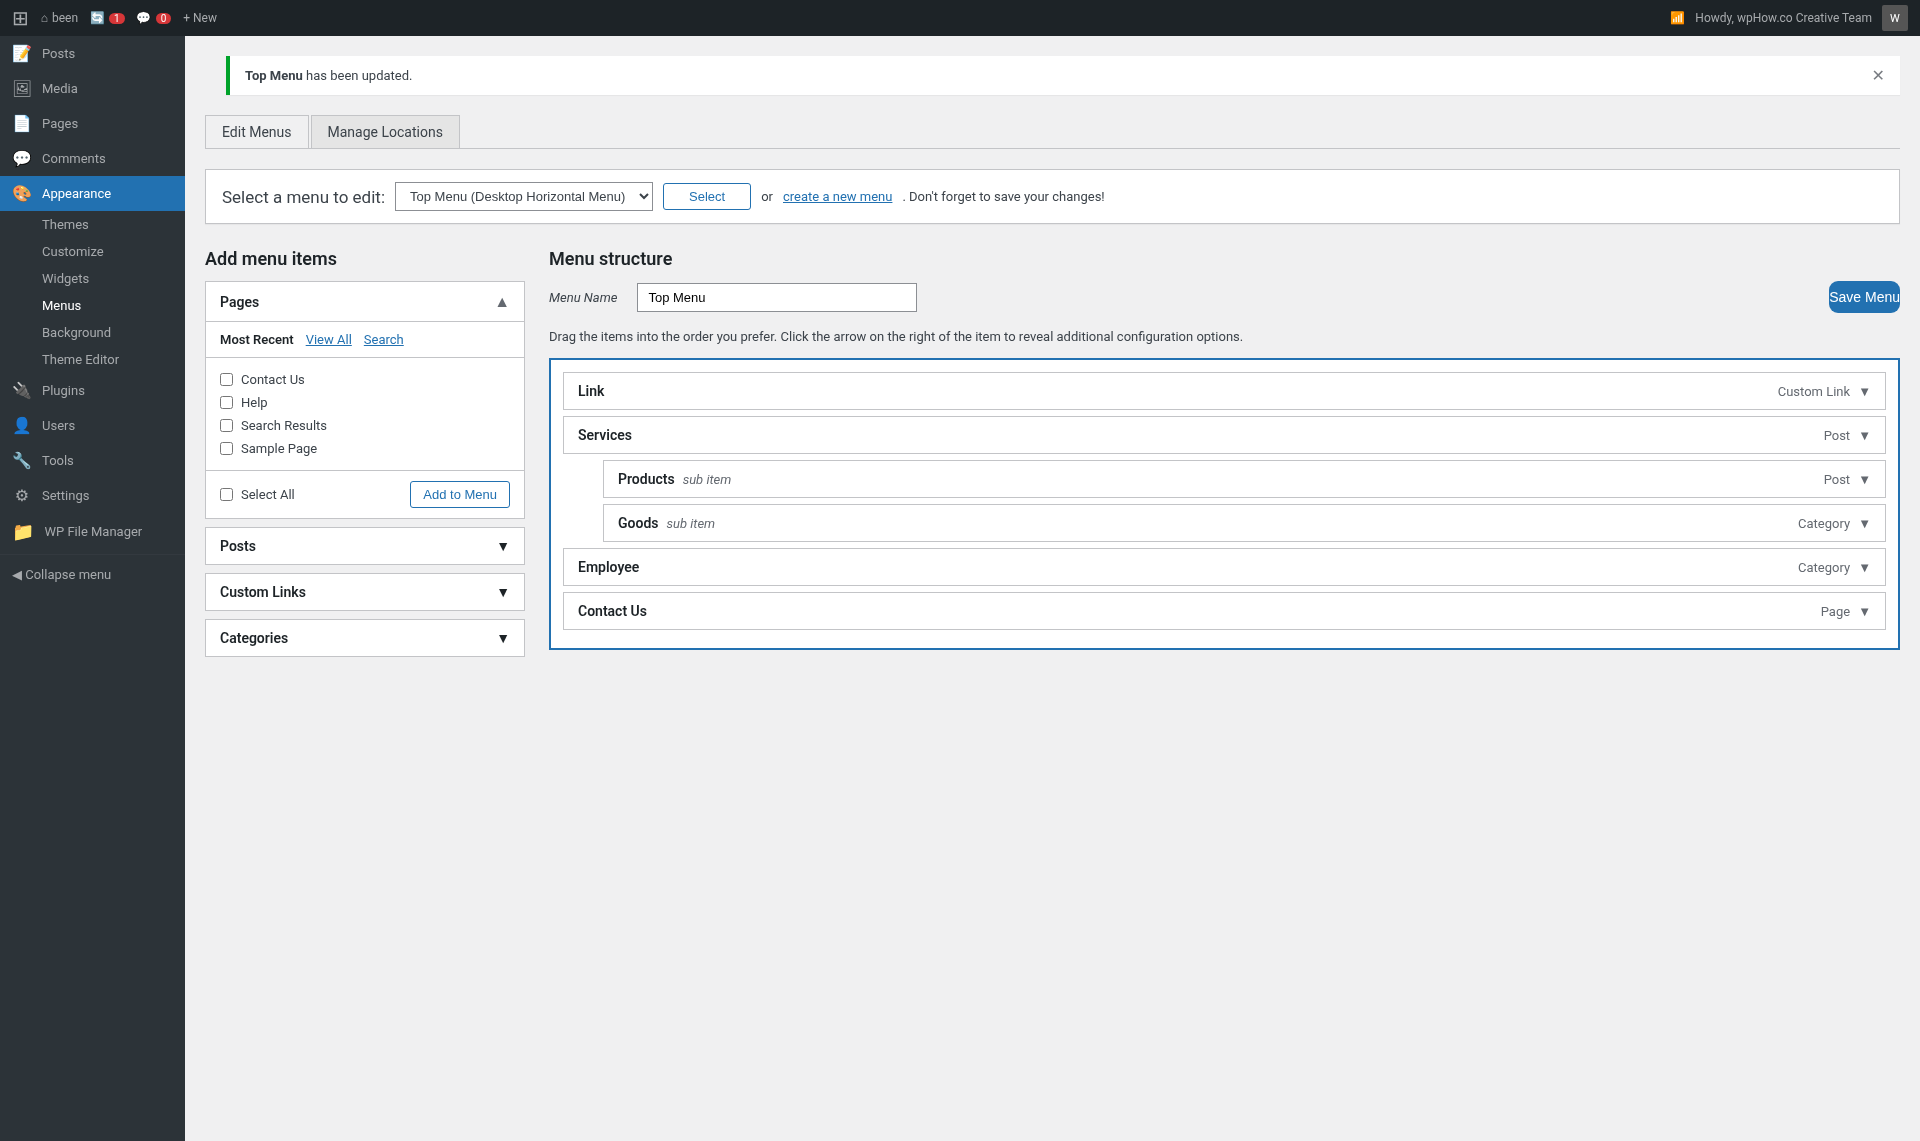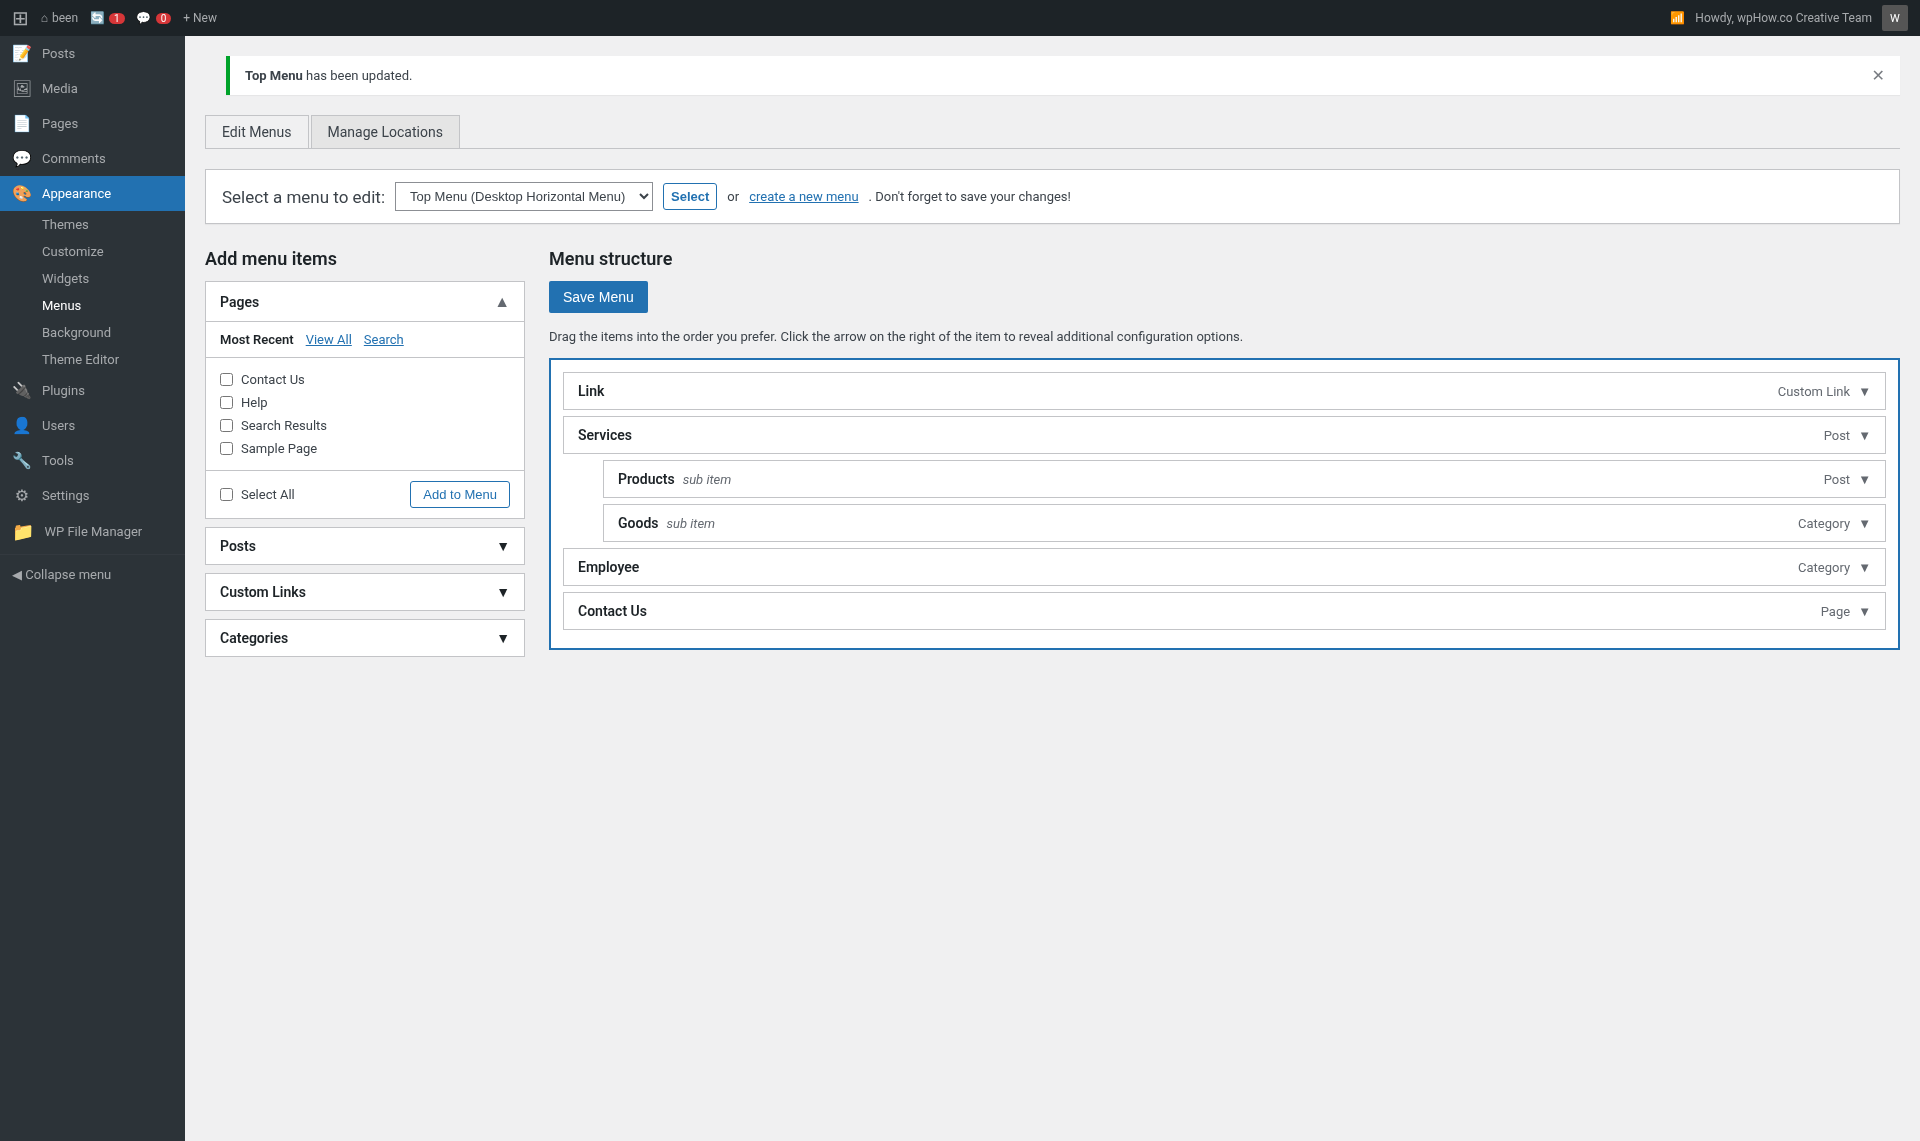--- a/index.html
+++ b/index.html
@@ -112,25 +112,24 @@
       font-size: 13px;
       color: #3c434a;
       background: #fff;
       min-width: 240px;
       cursor: pointer;
     }
     .btn-select {
       background: #fff;
       border: 1px solid #2271b1;
       color: #2271b1;
-      padding: 5px 7px;
+      padding: 5px 25px;
       font-size: 13px;
       cursor: pointer;
       border-radius: 3px;
-      font-weight: bold;
     }
     .link-create { color: #2271b1; text-decoration: underline; cursor: pointer; }
 
     
     .two-col { display: flex; gap: 24px; align-items: flex-start; }
 
     
     .add-menu-panel { width: 320px; flex-shrink: 0; }
     .panel-title { font-size: 18px; font-weight: 600; color: #1d2327; margin-bottom: 12px; }
 
@@ -197,24 +196,24 @@
     .menu-name-input {
       border: 1px solid #8c8f94;
       padding: 6px 10px;
       font-size: 13px;
       width: 280px;
     }
     .btn-save-menu {
       background: #2271b1;
       color: #fff;
       border: none;
-      padding: 8px 14px;
+      padding: 8px 0;
       font-size: 14px;
       cursor: pointer;
-      border-radius: 2px;
+      border-radius: 9px;
     }
     .drag-hint { font-size: 13px; color: #3c434a; margin-bottom: 14px; }
 
     
     .menu-structure-box {
       border: 2px solid #2271b1;
       padding: 12px;
       background: #fff;
     }
     .menu-item {
@@ -425,20 +424,24 @@
             <span>▼</span>
           </div>
         </div>
 
       </div>
 
       <div class="menu-structure-panel">
         <div class="structure-title">Menu structure</div>
 
         <div class="menu-name-row">
+          <div style="display:flex;align-items:center;gap:10px;">
+            <span class="menu-name-label">Menu Name</span>
+            <input class="menu-name-input" type="text" value="Top Menu" style="">
+          </div>
           <button class="btn-save-menu">Save Menu</button>
         </div>
 
         <div class="drag-hint">Drag the items into the order you prefer. Click the arrow on the right of the item to reveal additional configuration options.</div>
 
         <div style="position:relative;">
           <div class="menu-structure-box">
 
             <div class="menu-item">
               <div class="menu-item-left">

